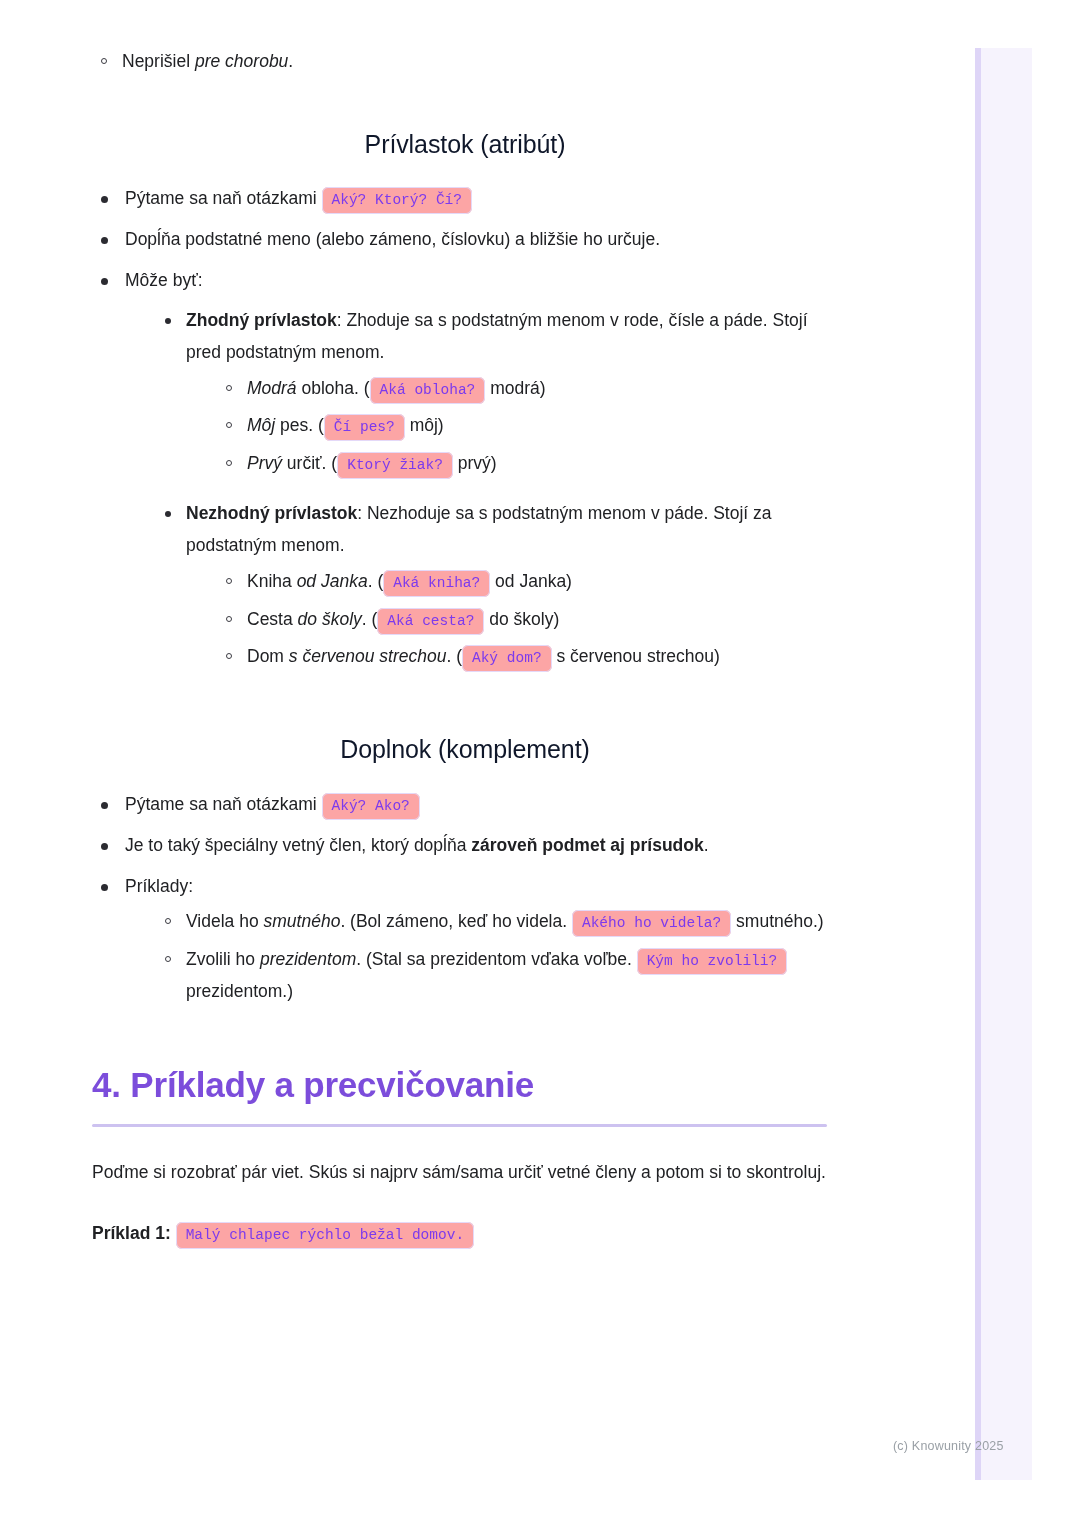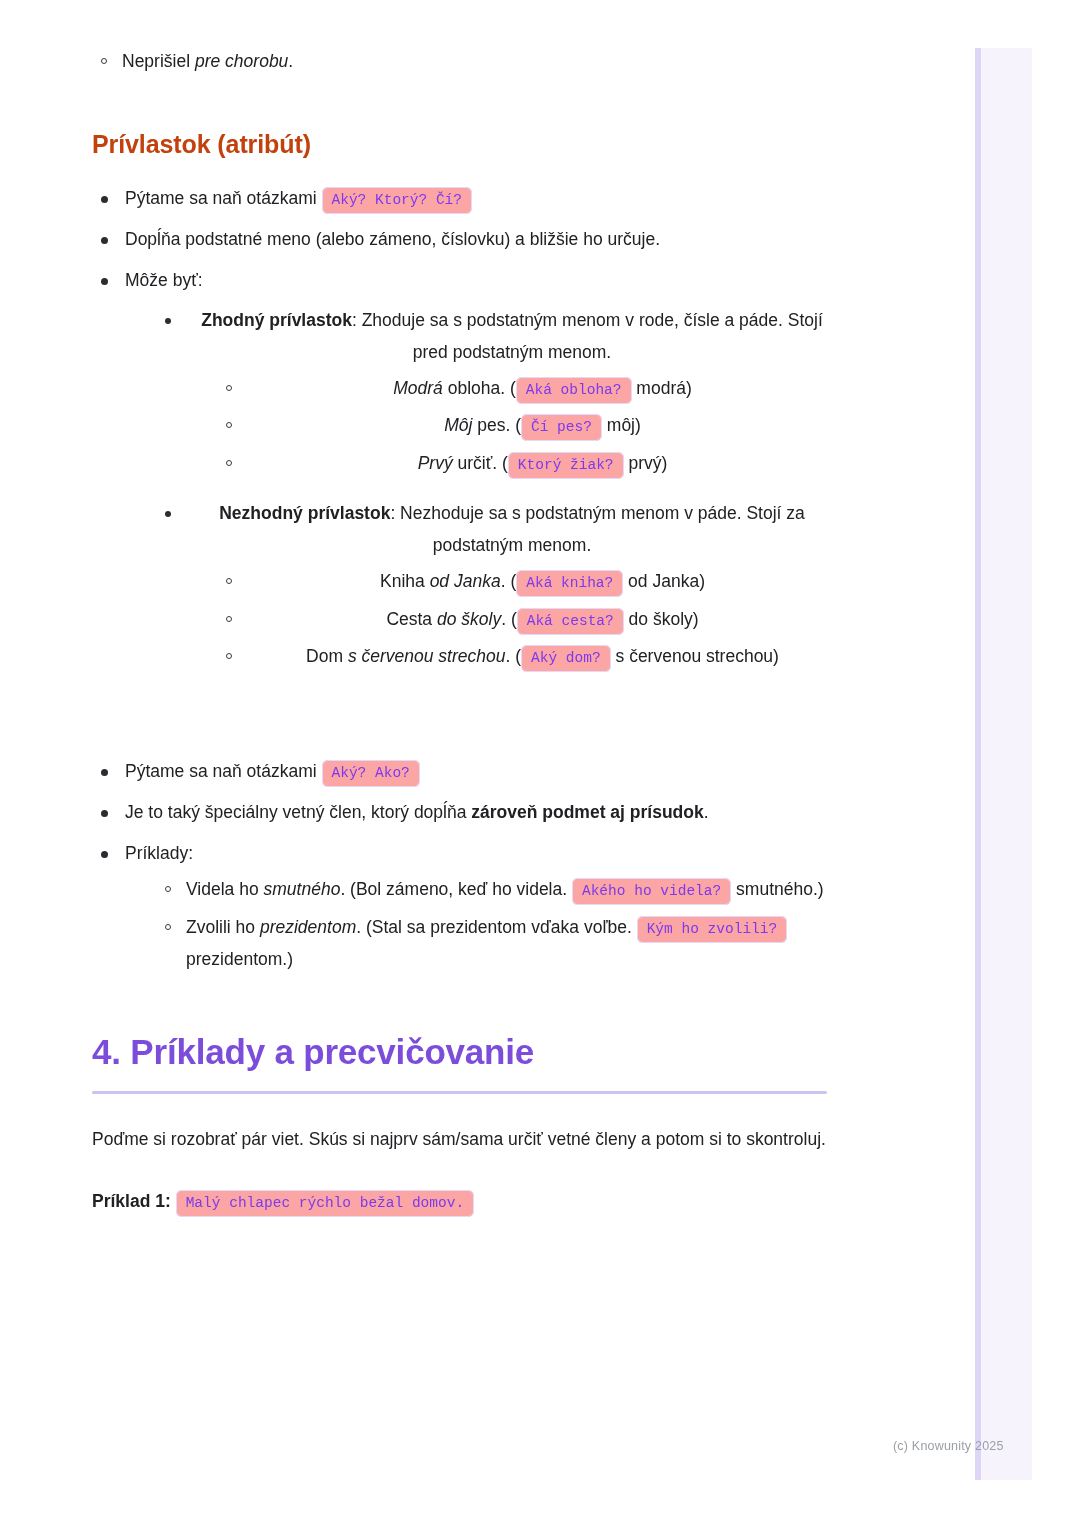--- a/index.html
+++ b/index.html
@@ -58,24 +58,25 @@
   .rule {
     height: 3px;
     background: #cdc2f0;
     margin: 17px 0 0 0;
     width: 735px;
     border-radius: 2px;
   }
   h2.doc-h2 {
     font-size: 25px;
     line-height: 1.3;
-    font-weight: bold;
-    color: #c2410c;
+    font-weight: normal;
+    color: #0f172a;
     margin: 0;
     letter-spacing: -0.1px;
+    text-align: center;
   }
 
   p.para {
     font-size: 17.5px;
     line-height: 1.82;
     margin: 0;
     color: #202124;
   }
 
   
@@ -84,21 +85,21 @@
   li.l1, li.l2, li.l3 {
     position: relative;
     font-size: 17.5px;
     line-height: 1.82;
     color: #202124;
   }
   li.l1 { padding-left: 33px; margin-bottom: 9px; }
   li.l2 { padding-left: 30px; margin-bottom: 4px; }
   li.l3 { padding-left: 30px; margin-bottom: 6px; }
 
-  ul.lvl2 { margin: 8px 0 16px 31px; text-align: center; }
+  ul.lvl2 { margin: 8px 0 16px 31px; }
   ul.lvl3 { margin: 4px 0 0 31px; }
 
   li.l1::before {
     content: "";
     position: absolute;
     left: 9px; top: 13px;
     width: 7px; height: 7px;
     border-radius: 50%;
     background: #2b2b31;
   }
@@ -210,20 +211,23 @@
               <li class="l3"><span>Dom </span><em>s červenou strechou</em><span>. (</span><code class="chip">Aký dom?</code><span> s červenou strechou)</span></li>
             </ul>
           </li>
 
         </ul>
       </li>
     </ul>
   </div>
 
   <div class="gap-h2-top"></div>
+  <div class="blk">
+    <h2 class="doc-h2">Doplnok (komplement)</h2>
+  </div>
   <div class="gap-h2-bot"></div>
 
   <div class="blk">
     <ul class="lvl1">
 
       <li class="l1"><span>Pýtame sa naň otázkami</span>
         <code class="chip">Aký? Ako?</code>
       </li>
 
       <li class="l1"><span>Je to taký špeciálny vetný člen, ktorý dopĺňa </span><b>zároveň podmet aj prísudok</b><span>.</span></li>

